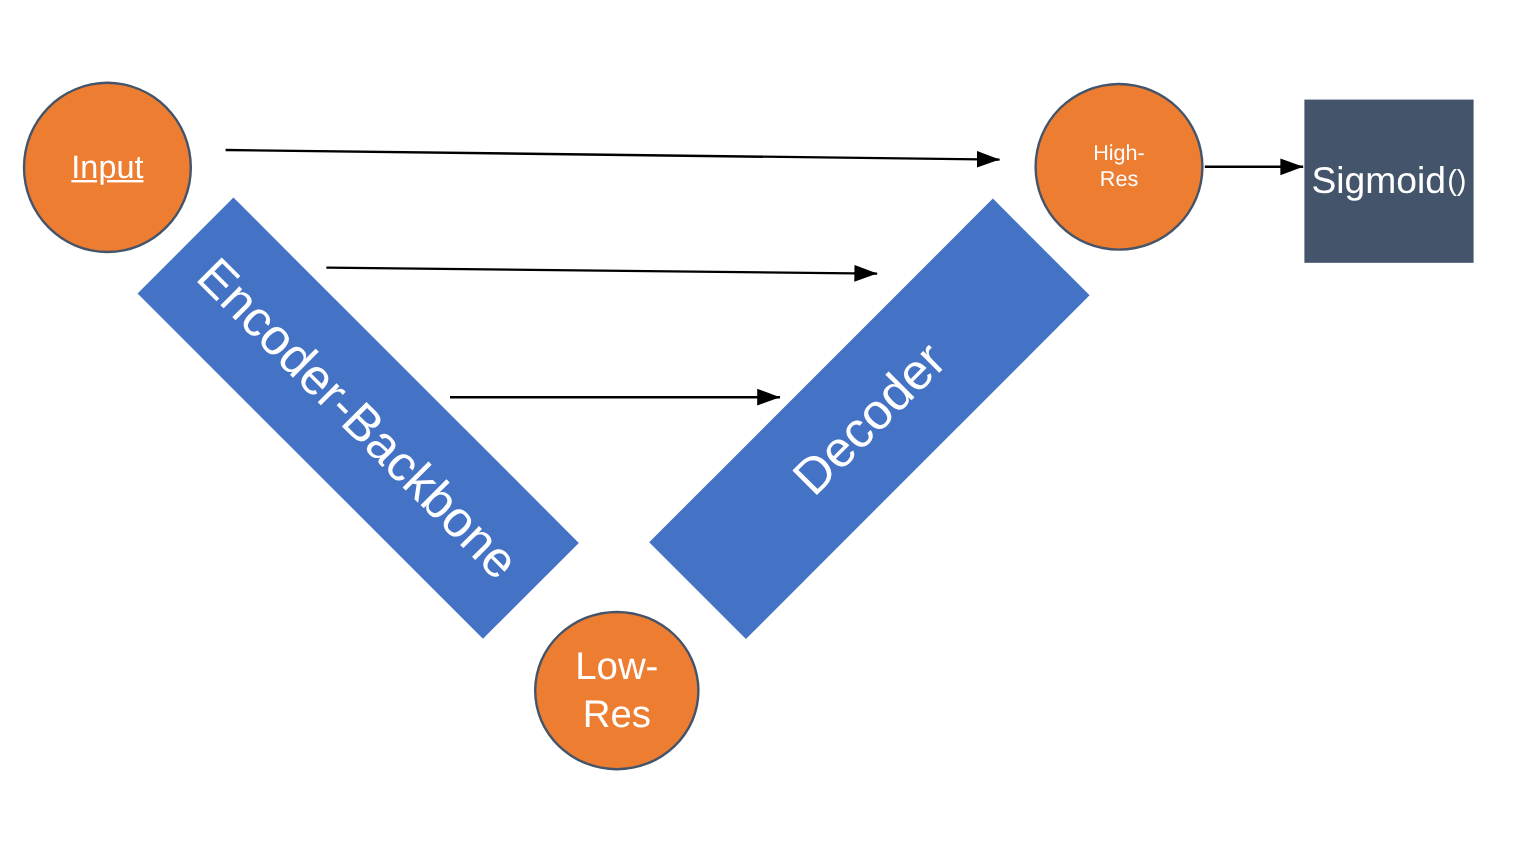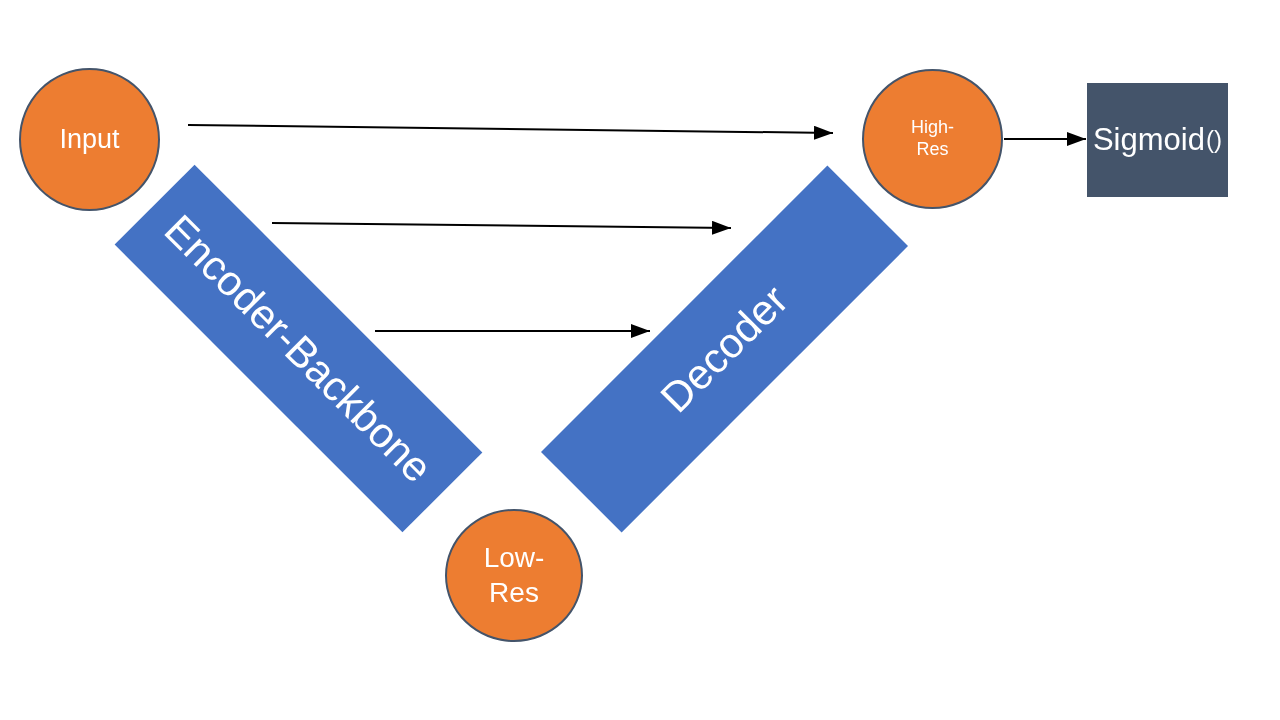--- a/index.html
+++ b/index.html
@@ -33,44 +33,44 @@
     background: var(--node_fill, #ED7D31);
     border: 2px solid var(--node_border, #44546A);
     color: var(--label_text, #fff);
     display: flex;
     flex-direction: column;
     align-items: center;
     justify-content: center;
     text-align: center;
     box-sizing: border-box;
   }
-  .node-input   { left: 19px;  top: 68px;  width: 141px; height: 143px; font-size: 27px; }
+  .node-input   { left: 19px;  top: 68px;  width: 141px; height: 143px; font-size: 27px; text-decoration: underline; }
   .node-highres { left: 862px; top: 69px;  width: 141px; height: 140px; font-size: 18px; line-height: 1.22; }
-  .node-lowres  { left: 445px; top: 509px; width: 138px; height: 133px; font-size: 28px; line-height: 1.22; }
+  .node-lowres  { left: 445px; top: 509px; width: 138px; height: 133px; font-size: 32px; line-height: 1.22; }
   .bar {
     position: absolute;
     background: var(--bar_fill, #4472C4);
     color: var(--label_text, #fff);
     display: flex;
     align-items: center;
     justify-content: center;
     font-size: 42px;
     white-space: nowrap;
   }
   .bar-encoder {
     left: 95px; top: 292px; width: 407px; height: 113px;
     transform: rotate(45deg);
   }
   .bar-decoder {
     left: 522px; top: 292px; width: 405px; height: 114px;
     transform: rotate(-45deg);
   }
   .sigmoid-box {
     position: absolute;
-    left: 1087px; top: 83px; width: 141px; height: 114px;
+    left: 1087px; top: 83px; width: 141px; height: 136px;
     background: var(--sigmoid_fill, #44546A);
     color: var(--label_text, #fff);
     display: flex;
     align-items: center;
     justify-content: center;
     font-size: 31px;
   }
   .sigmoid-box .paren {
     font-size: 0.78em;
     margin-left: 1px;

